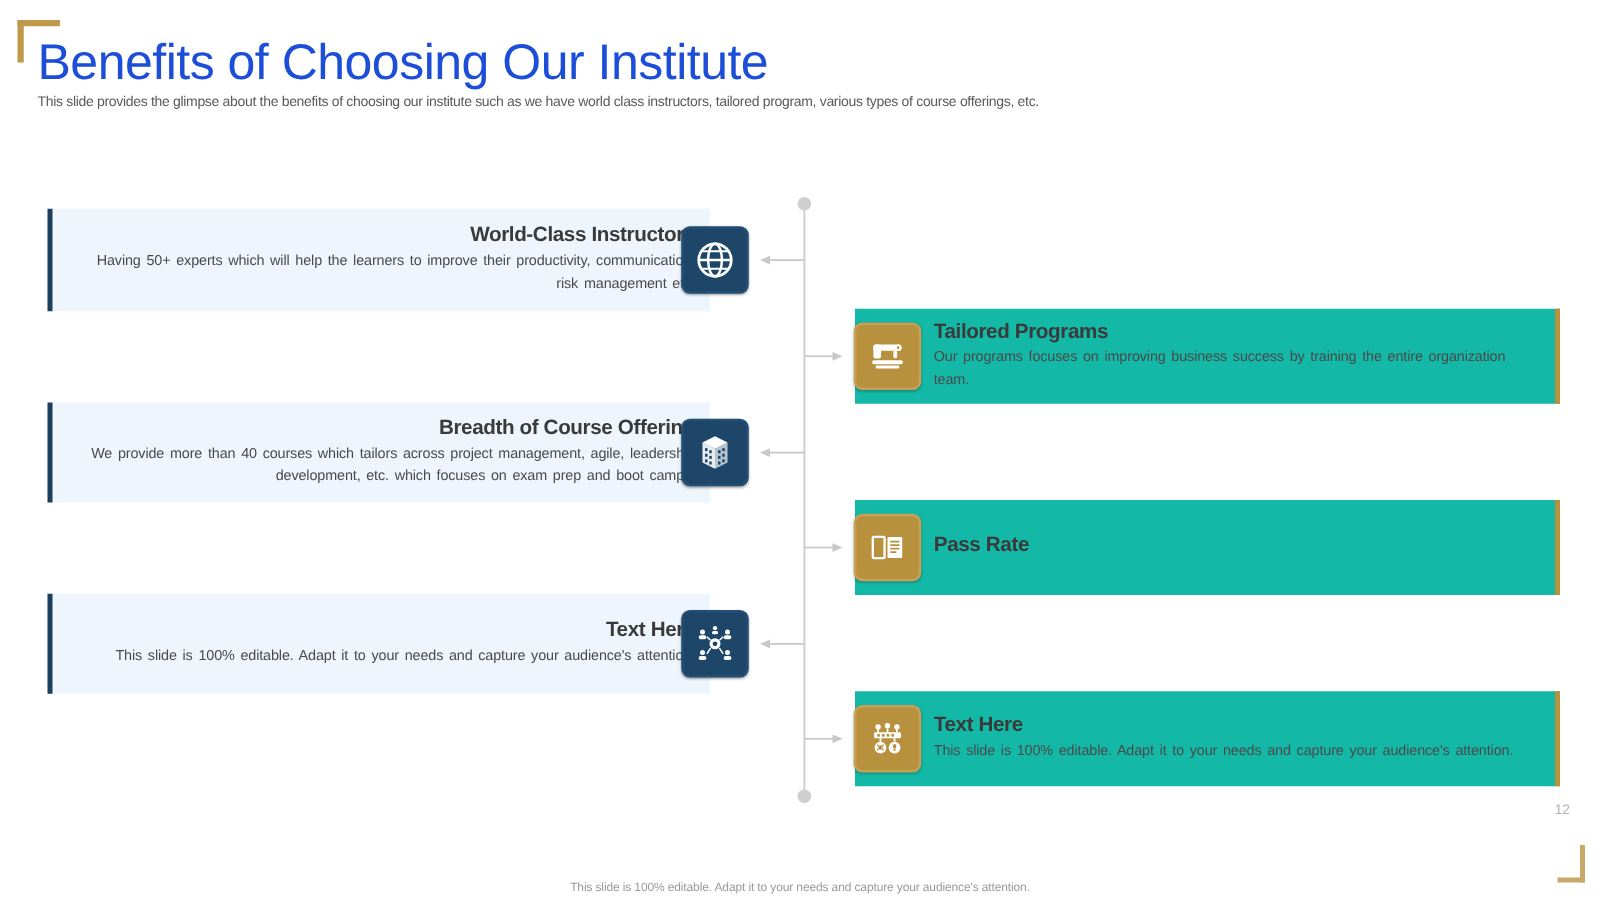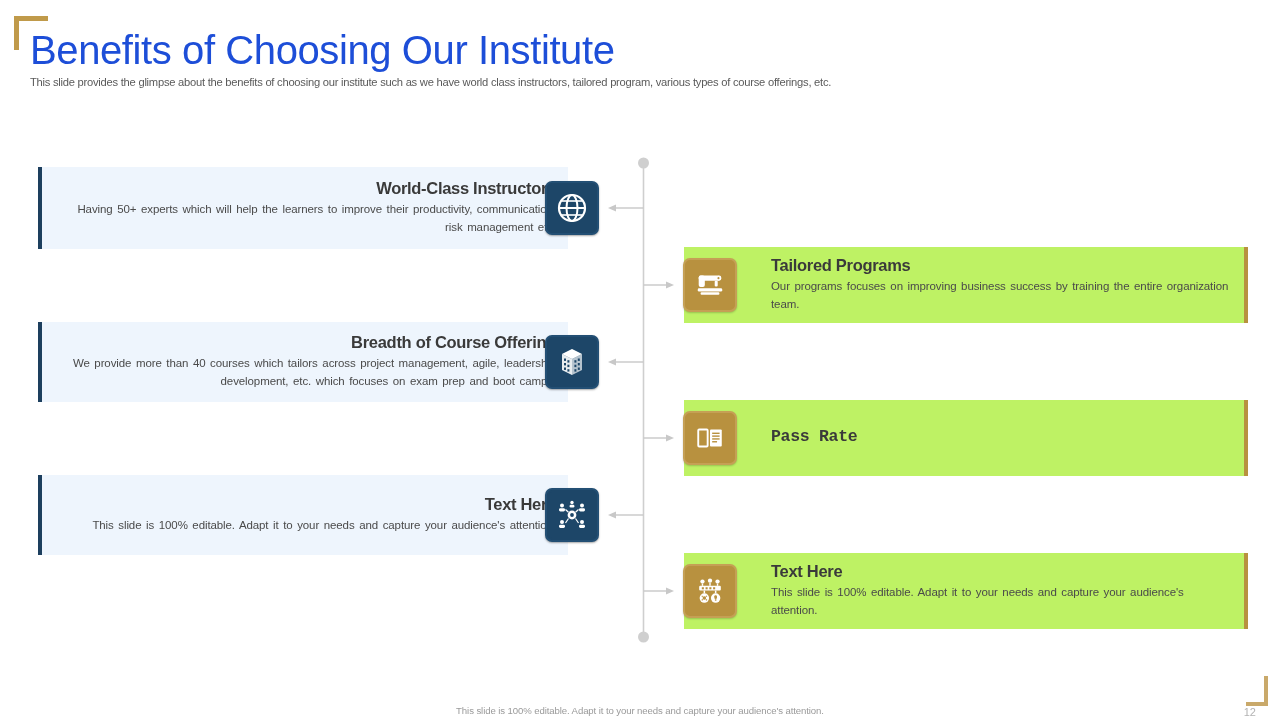--- a/index.html
+++ b/index.html
@@ -52,23 +52,23 @@
     letter-spacing:-0.3px; margin-bottom:3px;
   }
   .left-card .card-desc {
     font-size:11.5px; color:#4a4a4a; line-height:1.55;
     letter-spacing:-0.1px; word-spacing:1.5px;
   }
 
   
   .right-card {
     position:absolute;
-    background:#bef264;
+    background:#14b8a6;
     border-right:4px solid #b8913f;
-    display:flex; align-items:center;gap:24px;
+    display:flex; align-items:center;
   }
   .right-card .card-text { padding:8px 14px 8px 10px; text-align:left; flex:1; }
   .right-card .card-title {
     font-size:16.5px; font-weight:bold; color:#3a3a3a;
     letter-spacing:-0.3px; margin-bottom:3px;
   }
   .right-card .card-desc {
     font-size:11.5px; color:#4a4a4a; line-height:1.55;
     letter-spacing:-0.1px; word-spacing:1.5px;
   }
@@ -94,21 +94,21 @@
 
   .tile-left  { position:absolute; }
 
   
   #footer-note {
     position:absolute; left:0; right:0; top:705px;
     text-align:center; font-size:9.6px; color:#9a9a9a;
     letter-spacing:-0.1px;
   }
   #page-number {
-    position:absolute; right:24px; top:706px;
+    position:absolute; right:24px; top:642px;
     font-size:11px; color:#b3b3b3;
   }
   #corner-bracket-br {
     position:absolute; right:12px; top:676px;
     width:22px; height:30px;
     border-right:4px solid #c9a96a;
     border-bottom:4px solid #c9a96a;
   }
 </style>
 </head>
@@ -234,21 +234,21 @@
           <circle cx="26" cy="9.7" r="1.1"></circle>
         </g>
     </svg>
   </div>
   <div class="card-text">
     <div class="card-title">Tailored Programs</div>
     <div class="card-desc">Our programs focuses on improving business success by training the entire organization team.</div>
   </div>
 </div>
 
-<div class="right-card" style="left:684px; top:400px; width:564px; height:76px;font-family:Liberation Mono, monospace;">
+<div class="right-card" style="left:684px; top:400px; width:564px; height:76px;">
   <div class="icon-tile gold" style="margin-left:-1px;">
     <svg width="32" height="32" viewBox="0 0 34 34">
       <rect x="4.5" y="8" width="10" height="18" rx="1" fill="none" stroke="#ffffff" stroke-width="2"></rect>
       <rect x="17" y="8" width="12.5" height="18" rx="1" fill="#ffffff"></rect>
       <g stroke="#b8913f" stroke-width="1.5">
         <line x1="19.3" y1="12" x2="27.2" y2="12"></line>
         <line x1="19.3" y1="15" x2="27.2" y2="15"></line>
         <line x1="19.3" y1="18" x2="27.2" y2="18"></line>
         <line x1="19.3" y1="21" x2="24.5" y2="21"></line>
       </g>

